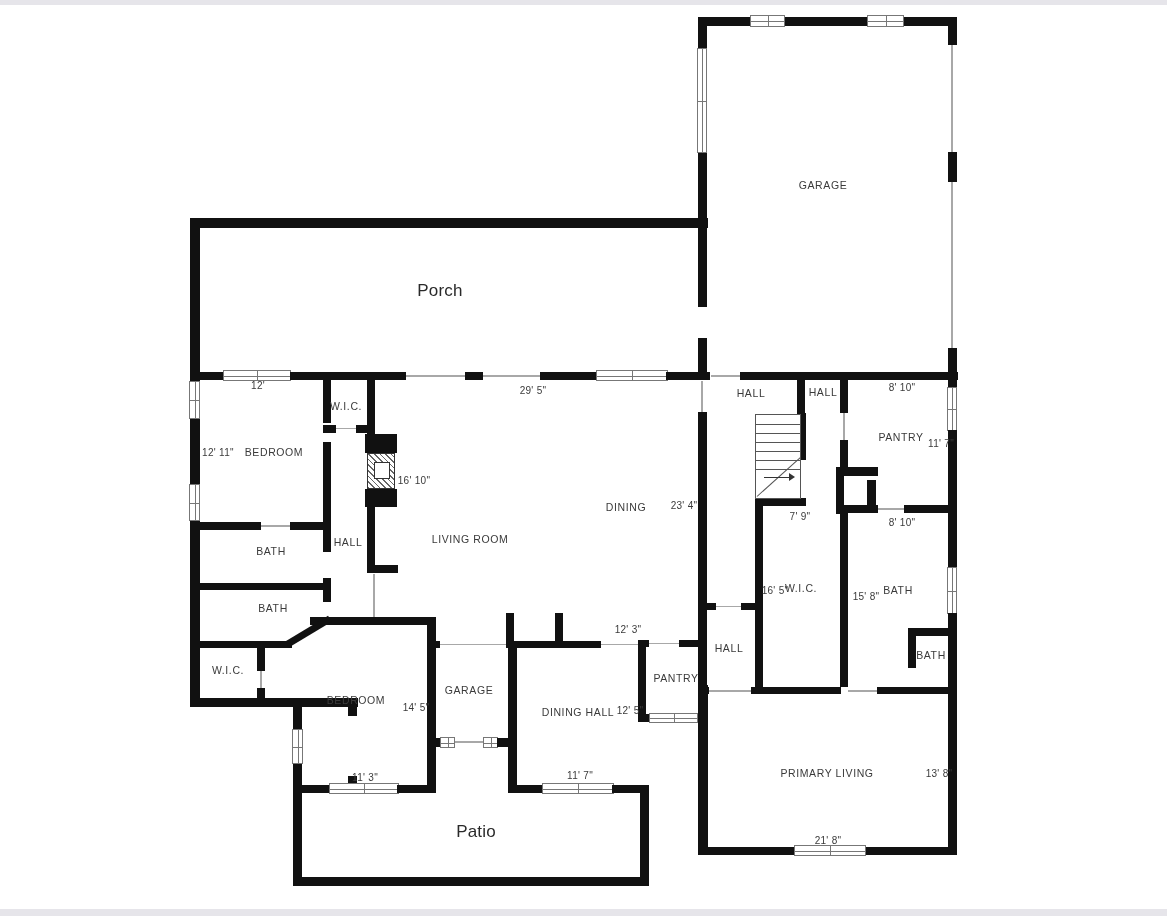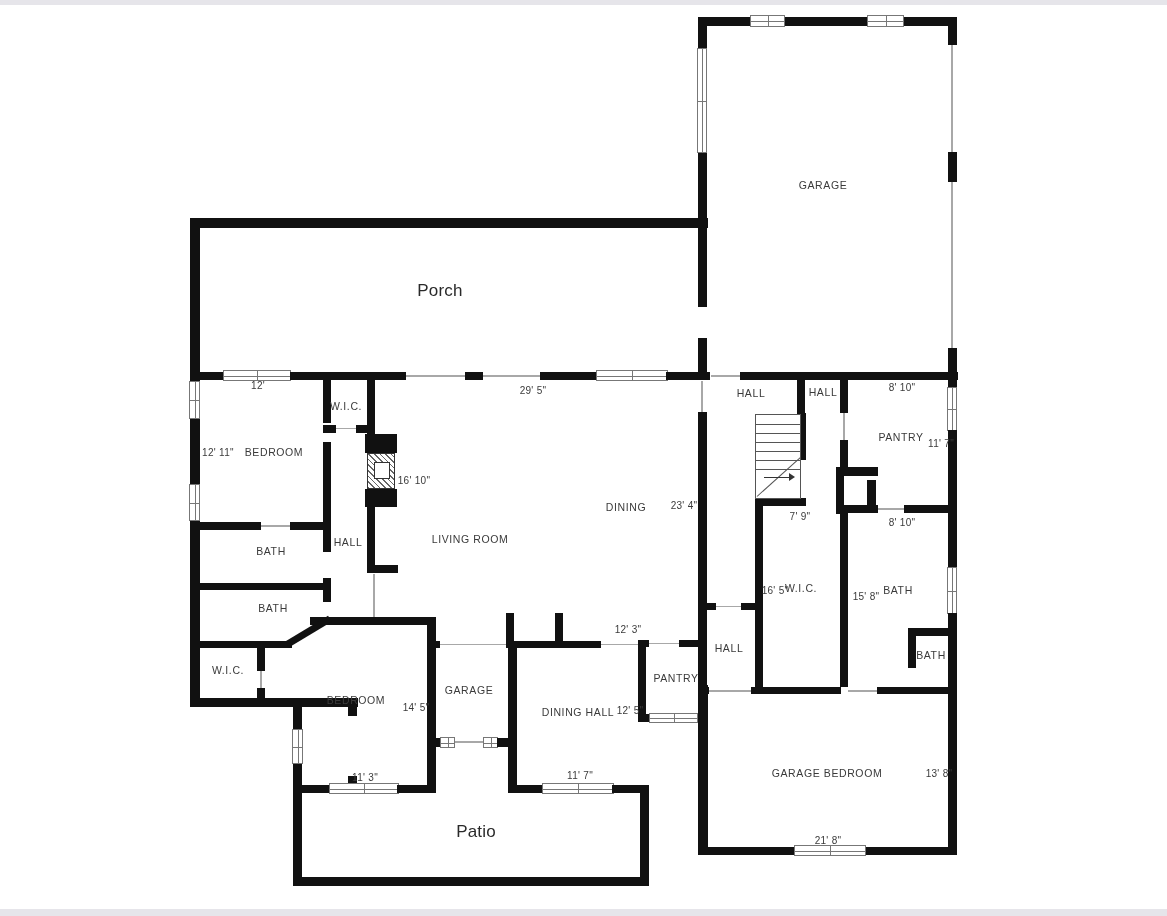--- a/index.html
+++ b/index.html
@@ -200,21 +200,21 @@
   <span class="room-label" style="left:273px;top:608px;">BATH</span>
   <span class="room-label" style="left:228px;top:670px;">W.I.C.</span>
   <span class="room-label" style="left:356px;top:700px;">BEDROOM</span>
   <span class="room-label" style="left:469px;top:690px;">GARAGE</span>
   <span class="room-label" style="left:578px;top:712px;">DINING HALL</span>
   <span class="room-label" style="left:676px;top:678px;">PANTRY</span>
   <span class="room-label" style="left:729px;top:648px;">HALL</span>
   <span class="room-label" style="left:801px;top:588px;">W.I.C.</span>
   <span class="room-label" style="left:898px;top:590px;">BATH</span>
   <span class="room-label" style="left:931px;top:655px;">BATH</span>
-  <span class="room-label" style="left:827px;top:773px;">GARAGE BEDROOM</span>
+  <span class="room-label" style="left:827px;top:773px;">PRIMARY LIVING</span>
   <span class="room-label big" style="left:476px;top:832px;">Patio</span>
 
   <span class="dim-label" style="left:258px;top:385px;">12'</span>
   <span class="dim-label" style="left:533px;top:390px;">29' 5"</span>
   <span class="dim-label" style="left:902px;top:387px;">8' 10"</span>
   <span class="dim-label" style="left:218px;top:452px;">12' 11"</span>
   <span class="dim-label" style="left:941px;top:443px;">11' 7"</span>
   <span class="dim-label" style="left:414px;top:480px;">16' 10"</span>
   <span class="dim-label" style="left:684px;top:505px;">23' 4"</span>
   <span class="dim-label" style="left:800px;top:516px;">7' 9"</span>

